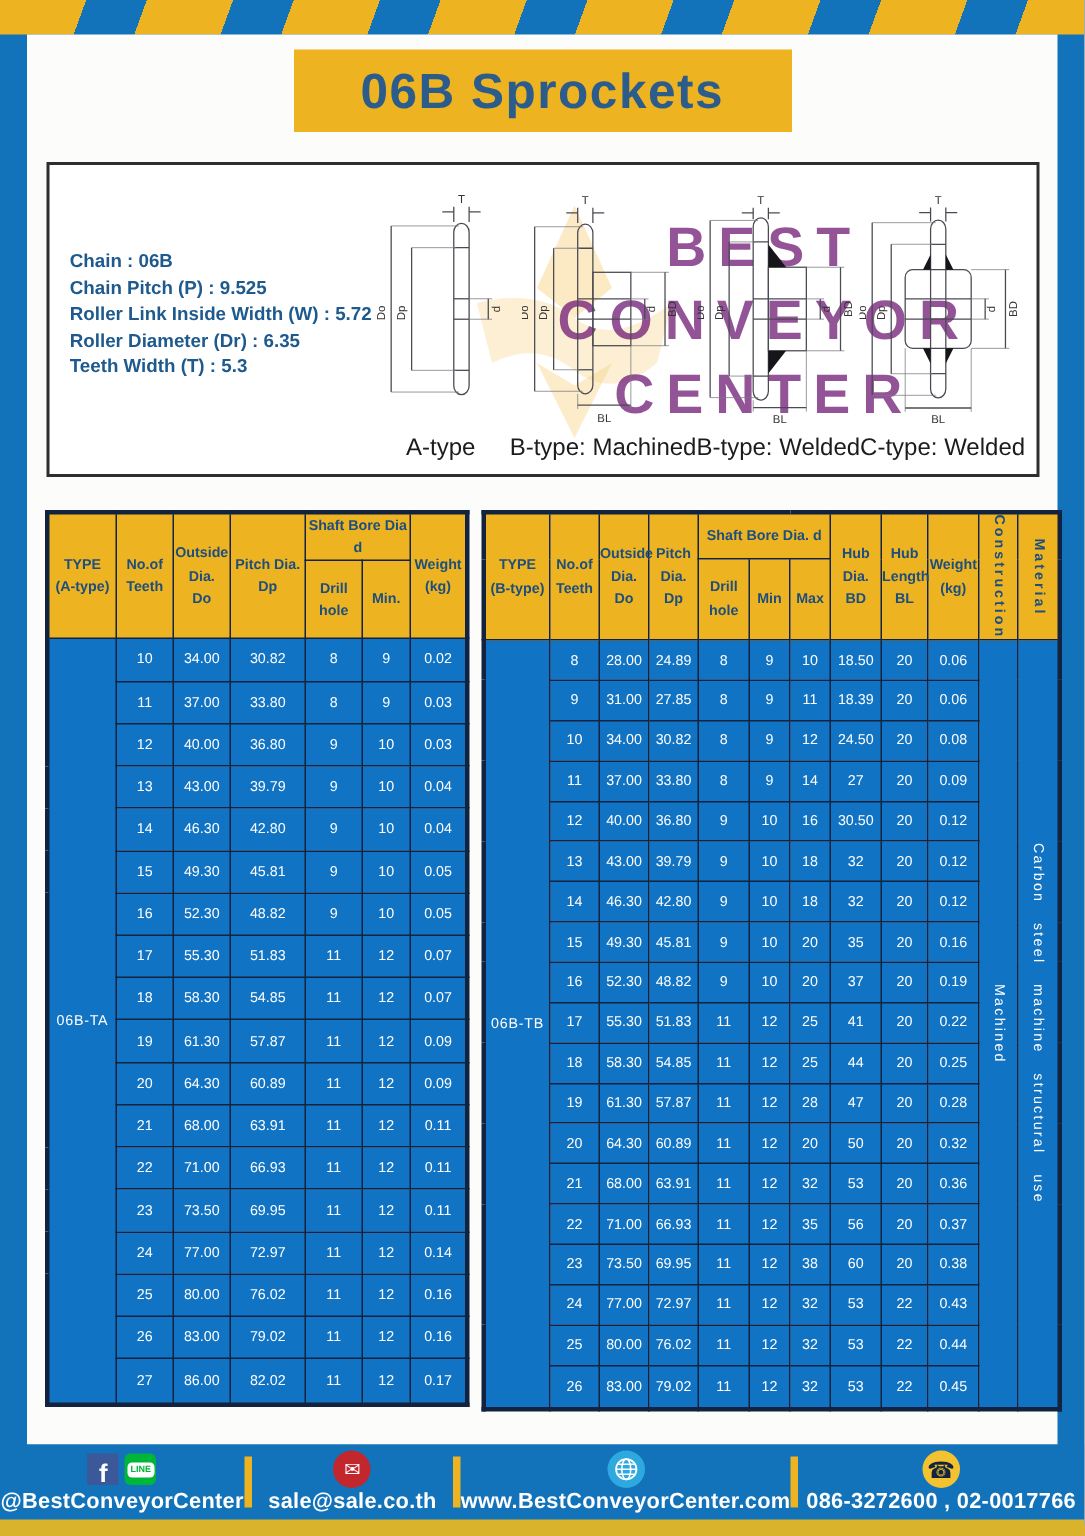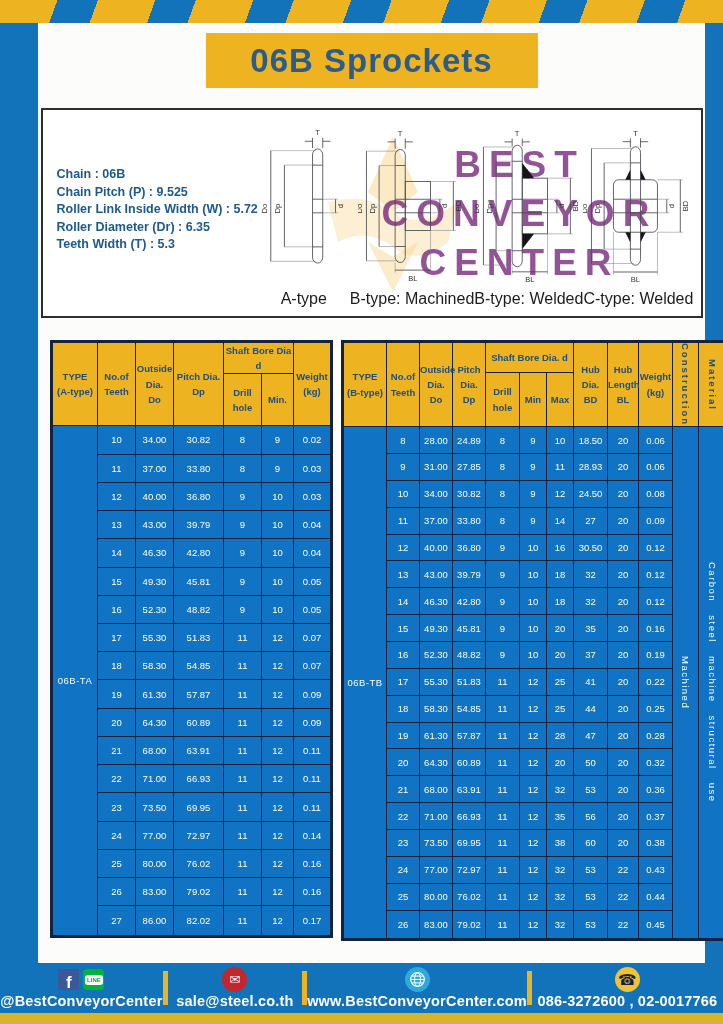--- a/index.html
+++ b/index.html
@@ -4,21 +4,21 @@
 <style>
   * { margin:0; padding:0; box-sizing:border-box; }
   body { font-family:"Liberation Sans", sans-serif; background:#888; }
   .page { position:relative; width:723px; height:1024px; background:#1373ba; overflow:hidden; margin:0 auto; }
 
   
   .stripes-top { position:absolute; top:0; left:0; right:0; height:23px;
     background:repeating-linear-gradient(110deg,#edb320 0 54px,#1373ba 54px 92px); }
 
   
-  .content { position:absolute; left:18px; right:18px; top:23px; height:940px; background:#fcfcfa;margin-left:20px; }
+  .content { position:absolute; left:18px; right:18px; top:23px; height:940px; background:#fcfcfa; }
 
   .title-box { width:332px; height:55px; margin:10px auto 0; background:#edb320;
     display:flex; align-items:center; justify-content:center;
     font-size:33px; font-weight:bold; color:#2b5c8c; letter-spacing:1px; }
 
   
   .panel { position:relative; width:662px; height:210px; margin:20px auto 0;
     border:2px solid #2e2e2e; background:#fff; display:flex; overflow:hidden; }
   .specs { width:222px; padding:56px 0 0 14px; z-index:2; }
   .spec-line { font-size:12.5px; font-weight:bold; color:#1e5a8d; line-height:17.5px; white-space:nowrap; }
@@ -499,21 +499,21 @@
               <td class="vert" rowspan="19">Machined</td>
               <td class="vert vert-material" rowspan="19">Carbon steel machine structural use</td>
             </tr>
             <tr>
               <td>9</td>
               <td>31.00</td>
               <td>27.85</td>
               <td>8</td>
               <td>9</td>
               <td>11</td>
-              <td>28.93</td>
+              <td>18.39</td>
               <td>20</td>
               <td>0.06</td>
             </tr>
             <tr>
               <td>10</td>
               <td>34.00</td>
               <td>30.82</td>
               <td>8</td>
               <td>9</td>
               <td>12</td>
@@ -711,21 +711,21 @@
             <span>LINE</span>
           </div>
       </div>
       <div class="flabel">@BestConveyorCenter</div>
     </div>
     <div class="fdivider"></div>
     <div class="fgroup g2">
       <div class="ficons">
           <div class="icon-round icon-mail">✉</div>
         </div>
-      <div class="flabel">sale@steel.co.th</div>
+      <div class="flabel">sale@sale.co.th</div>
     </div>
     <div class="fdivider"></div>
     <div class="fgroup g3">
       <div class="ficons">
         <div class="icon-round icon-globe">
           <svg width="17" height="17" viewBox="0 0 20 20">
             <circle cx="10" cy="10" r="8" fill="none" stroke="#fff" stroke-width="1.4"></circle>
             <ellipse cx="10" cy="10" rx="3.5" ry="8" fill="none" stroke="#fff" stroke-width="1.2"></ellipse>
             <line x1="2" y1="10" x2="18" y2="10" stroke="#fff" stroke-width="1.2"></line>
             <line x1="3" y1="6" x2="17" y2="6" stroke="#fff" stroke-width="1.2"></line>

